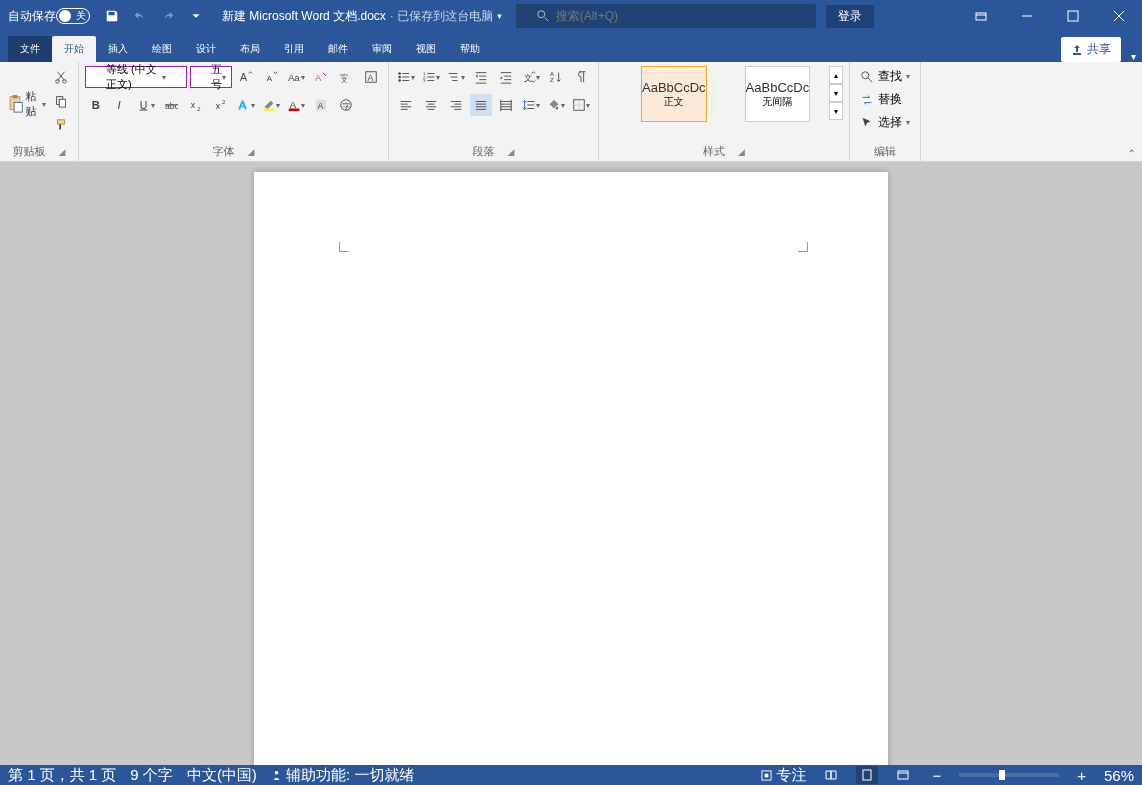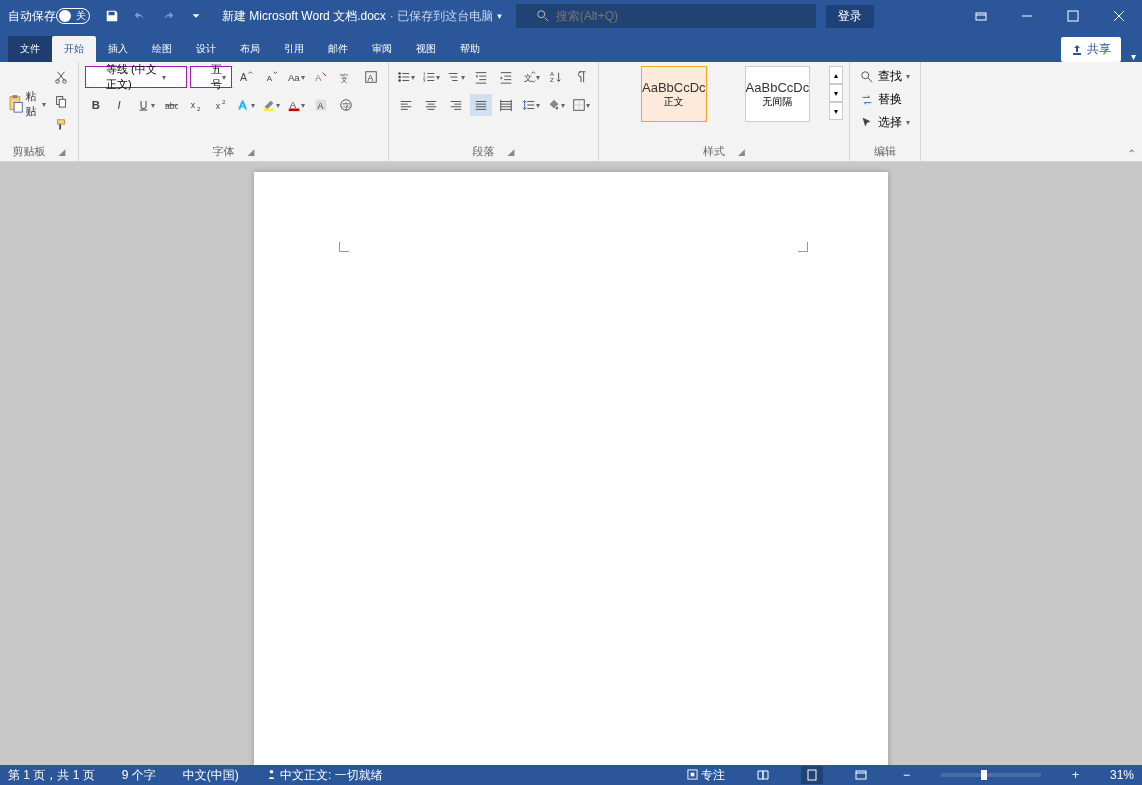--- a/index.html
+++ b/index.html
@@ -59,21 +59,21 @@
 .edit-item { display: flex; align-items: center; gap: 4px; font-size: 12px; cursor: pointer; padding: 2px 4px; }
 .collapse-btn { position: absolute; right: 6px; top: 148px; font-size: 10px; color: #666; cursor: pointer; }
 
 
 .doc-area { position: absolute; top: 162px; left: 0; right: 0; bottom: 20px; background: #c8c8c8; overflow: auto; display: flex; justify-content: center; padding-top: 10px; }
 .page { width: 634px; height: 820px; background: #fff; box-shadow: 0 0 6px rgba(0,0,0,0.25); position: relative; }
 .cursor-mark { position: absolute; top: 70px; left: 85px; width: 10px; height: 10px; border-left: 1px solid #999; border-bottom: 1px solid #999; }
 .cursor-mark2 { position: absolute; top: 70px; left: 544px; width: 10px; height: 10px; border-right: 1px solid #999; border-bottom: 1px solid #999; }
 
 
-.statusbar { position: absolute; bottom: 0; left: 0; right: 0; height: 20px; background: #2b579a; color: #fff; font-size: 12px; display: flex; align-items: center; padding: 0 8px; gap: 27px; }
+.statusbar { position: absolute; bottom: 0; left: 0; right: 0; height: 20px; background: #2b579a; color: #fff; font-size: 15px; display: flex; align-items: center; padding: 0 8px; gap: 14px; }
 .statusbar .spacer { flex: 1; }
 .view-btn { width: 22px; height: 18px; display: flex; align-items: center; justify-content: center; cursor: pointer; }
 .view-btn svg { width: 12px; height: 12px; fill: #fff; }
 .view-btn.active { background: #204373; }
 .zoom-slider { width: 100px; height: 4px; background: #4a6ea3; position: relative; }
 .zoom-thumb { width: 6px; height: 10px; background: #fff; position: absolute; top: -3px; left: 40px; }
 .zoom-btn { cursor: pointer; padding: 0 4px; }
 
 
 .ico-dark { fill: #444; }
@@ -518,21 +518,21 @@
 
 <div class="statusbar">
   <span>第 1 页，共 1 页</span>
   <span>9 个字</span>
   <span>中文(中国)</span>
   <span>
     <svg width="11" height="11" viewBox="0 0 12 12" style="vertical-align:-1px">
         <circle cx="6" cy="3" r="2" fill="#fff"></circle>
         <path d="M3 11c0-3 6-3 6 0" fill="#fff"></path>
       </svg>
-    <span>中文正文: 一切就绪</span>
+    <span>辅助功能: 一切就绪</span>
   </span>
   <div class="spacer"></div>
   <span>
     <svg width="11" height="11" viewBox="0 0 12 12" style="vertical-align:-1px">
         <rect x="1" y="1" width="10" height="10" fill="none" stroke="#fff"></rect>
         <rect x="4" y="4" width="4" height="4" fill="#fff"></rect>
       </svg>
     <span>专注</span>
   </span>
   <div class="view-btn">
@@ -549,14 +549,14 @@
       <svg viewBox="0 0 12 12">
         <rect x="1" y="2" width="10" height="8" fill="none" stroke="#fff"></rect>
         <path d="M1 4h10" stroke="#fff"></path>
       </svg>
     </div>
   <span class="zoom-btn">−</span>
   <div class="zoom-slider">
       <div class="zoom-thumb"></div>
     </div>
   <span class="zoom-btn">+</span>
-  <span>31%</span>
+  <span>56%</span>
 </div>
 
 </body></html>

